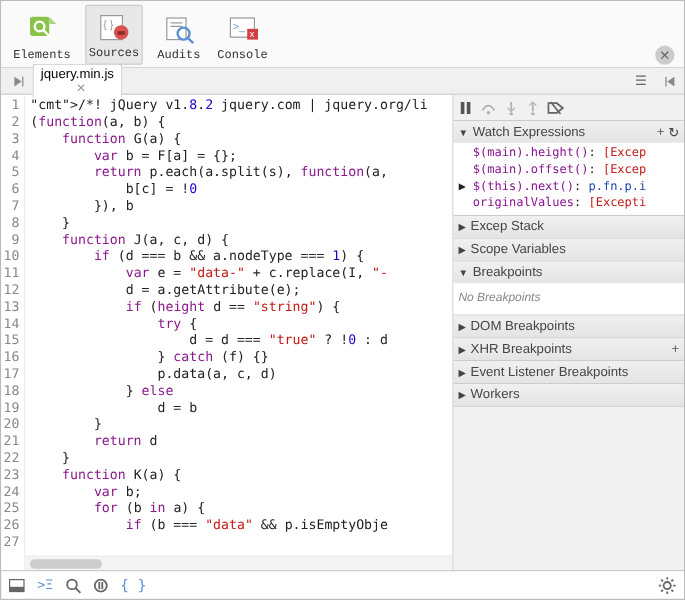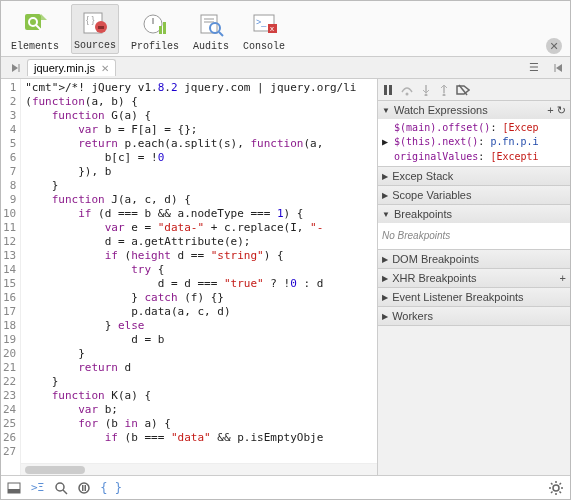--- a/index.html
+++ b/index.html
@@ -4,21 +4,21 @@
 <style>
 * { box-sizing: border-box; margin: 0; padding: 0; }
 body { font-family: "Lucida Grande", Helvetica, Arial, sans-serif; font-size: 11px; background: #fff; width: 571px; height: 500px; overflow: hidden; border: 1px solid #bbb; }
 .toolbar-top { display: flex; align-items: flex-end; padding: 4px 8px 2px 8px; border-bottom: 1px solid #ccc; background: #fafafa; height: 56px; }
 .tool-item { display: flex; flex-direction: column; align-items: center; margin-right: 10px; cursor: pointer; padding: 2px; }
 .tool-item.active { background: #e8e8e8; border: 1px solid #ccc; border-radius: 2px; }
 .tool-icon { width: 32px; height: 32px; display: flex; align-items: center; justify-content: center; }
 .tool-label { font-size: 10px; color: #333; margin-top: 1px; font-family: Liberation Mono, monospace; }
 .close-x { margin-left: auto; width: 16px; height: 16px; border-radius: 50%; background: #ccc; color: #666; display: flex; align-items: center; justify-content: center; font-size: 11px; cursor: pointer; }
 .tab-strip { display: flex; align-items: center; border-bottom: 1px solid #ccc; height: 22px; background: #f0f0f0; padding-left: 4px; }
-.tab { background: #fff; border: 1px solid #ccc; border-bottom: none; padding: 2px 6px; display: flex; align-items: center; font-size: 11px; border-radius: 3px 3px 0 0; }
+.tab { background: #fff; border: 1px solid #ccc; border-bottom: none; padding: 2px 6px; display: flex; align-items: center; font-size: 11px; border-radius: 3px 3px 0 0; flex-direction: column; }
 .tab .tab-close { margin-left: 6px; color: #999; cursor: pointer; font-size: 10px; }
 .nav-btn { width: 22px; height: 22px; display: flex; align-items: center; justify-content: center; color: #777; cursor: pointer; }
 .icon-strip { flex: 1; display: flex; justify-content: flex-end; }
 .icon-btn { width: 24px; height: 22px; display:flex; align-items:center; justify-content:center; color:#666; }
 .main-row { display: flex; height: 396px; }
 .code-area { flex: 1; display: flex; overflow: hidden; border-right: 1px solid #ccc; font-family: Menlo, Consolas, monospace; font-size: 11px; line-height: 14px; }
 .gutter { background: #fff; border-right: 1px solid #eee; color: #888; text-align: right; padding: 2px 4px 2px 2px; white-space: pre; }
 .code { padding: 2px 4px; white-space: pre; overflow: auto; flex: 1; color: #222; }
 .kw { color: #8b1a8b; }
 .str { color: #c41a16; }
@@ -26,21 +26,21 @@
 .right-pane { width: 192px; display: flex; flex-direction: column; background: #f1f1f1; }
 .controls { display: flex; align-items: center; height: 22px; border-bottom: 1px solid #ccc; padding: 0 4px; gap: 6px; color: #666; }
 .section { border-bottom: 1px solid #ccc; }
 .section-head { background: linear-gradient(#f0f0f0,#e4e4e4); height: 18px; display: flex; align-items: center; padding: 0 4px; font-size: 11px; color: #444; cursor: pointer; }
 .section-head .tri { margin-right: 4px; font-size: 8px; }
 .section-head .plus { margin-left: auto; color: #555; }
 .section-body { background: #fff; padding: 2px 4px; font-family: Menlo, Consolas, monospace; font-size: 10px; line-height: 14px; overflow: hidden; }
 .watch-row { white-space: nowrap; overflow: hidden; color: #222; }
 .watch-key { color: #881391; }
 .watch-red { color: #c41a16; }
-.watch-blue { color: #1c46a8; font-family: Liberation Mono, monospace; }
+.watch-blue { color: #1c46a8; }
 .no-bp { color: #888; font-style: italic; font-family: "Lucida Grande", sans-serif; padding: 4px 0; }
 .status-bar { height: 24px; border-top: 1px solid #ccc; display: flex; align-items: center; padding: 0 6px; gap: 10px; color: #555; }
 .status-bar .right { margin-left: auto; }
 .scrollbar-h { height: 12px; background: #f4f4f4; border-top:1px solid #eee; display:flex; align-items:center; }
 .scroll-thumb { height:8px; background:#ccc; border-radius:4px; width:60px; margin-left:4px; }
 svg { display: block; }
 </style>
 </head>
 <body>
 
@@ -59,31 +59,20 @@
   <div class="tool-item active">
     <div class="tool-icon">
         <svg width="28" height="28">
           <rect x="3" y="4" width="18" height="20" fill="#fff" stroke="#999"></rect>
           <text x="5" y="14" font-size="9" fill="#999">{ }</text>
           <circle cx="20" cy="18" r="6" fill="#d85050"></circle>
           <rect x="17" y="17" width="6" height="3" fill="#8b2b2b"></rect>
         </svg>
       </div>
     <div class="tool-label">Sources</div>
-  </div>
-  <div class="tool-item">
-    <div class="tool-icon">
-        <svg width="28" height="28">
-          <circle cx="12" cy="14" r="9" fill="#fff" stroke="#999"></circle>
-          <line x1="12" y1="14" x2="12" y2="8" stroke="#666"></line>
-          <rect x="18" y="16" width="3" height="8" fill="#8bc34a"></rect>
-          <rect x="22" y="12" width="3" height="12" fill="#8bc34a"></rect>
-        </svg>
-      </div>
-    <div class="tool-label">Profiles</div>
   </div>
   <div class="tool-item">
     <div class="tool-icon">
         <svg width="28" height="28">
           <rect x="4" y="5" width="16" height="18" fill="#fff" stroke="#999"></rect>
           <line x1="7" y1="9" x2="17" y2="9" stroke="#999"></line>
           <line x1="7" y1="12" x2="17" y2="12" stroke="#999"></line>
           <circle cx="18" cy="18" r="5" fill="none" stroke="#5b8fd6" stroke-width="2"></circle>
           <line x1="22" y1="22" x2="26" y2="26" stroke="#5b8fd6" stroke-width="2"></line>
         </svg>
@@ -222,20 +211,21 @@
       <span>
           <svg width="14" height="12">
             <path d="M1 2 L8 2 L13 6 L8 10 L1 10 Z" fill="none" stroke="#666" stroke-width="1.5"></path>
             <line x1="3" y1="1" x2="11" y2="11" stroke="#666" stroke-width="1.5"></line>
           </svg>
         </span>
     </div>
     <div class="section">
       <div class="section-head"><span class="tri">▼</span><span>Watch Expressions</span><span class="plus">+</span>&nbsp;<span>↻</span></div>
       <div class="section-body" id="watch-body">
+          <div class="watch-row">&nbsp;&nbsp;<span class="watch-key">$(main).height()</span>: <span class="watch-red">[Excep</span></div>
           <div class="watch-row">&nbsp;&nbsp;<span class="watch-key">$(main).offset()</span>: <span class="watch-red">[Excep</span></div>
           <div class="watch-row">▶ <span class="watch-key">$(this).next()</span>: <span class="watch-blue">p.fn.p.i</span></div>
           <div class="watch-row">&nbsp;&nbsp;<span class="watch-key">originalValues</span>: <span class="watch-red">[Excepti</span></div>
         </div>
     </div>
     <div class="section">
         <div class="section-head">
           <span class="tri">▶</span>
           <span>Excep Stack</span>
         </div>

